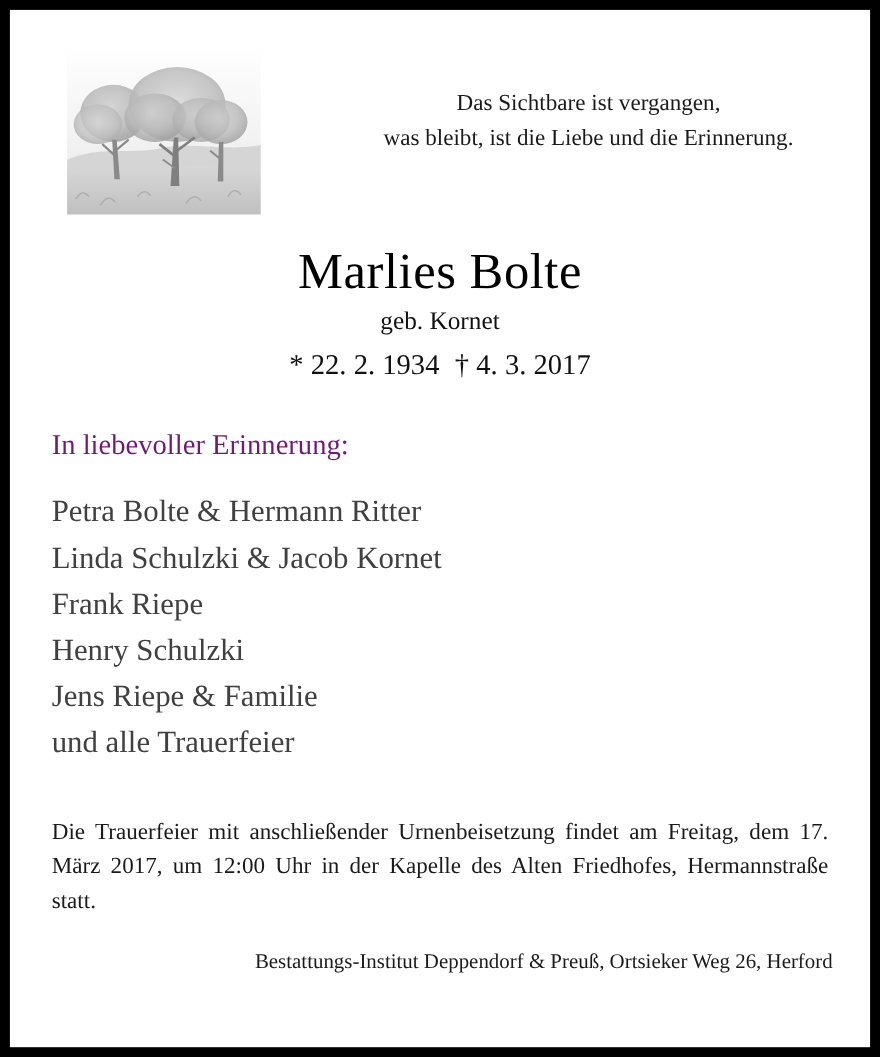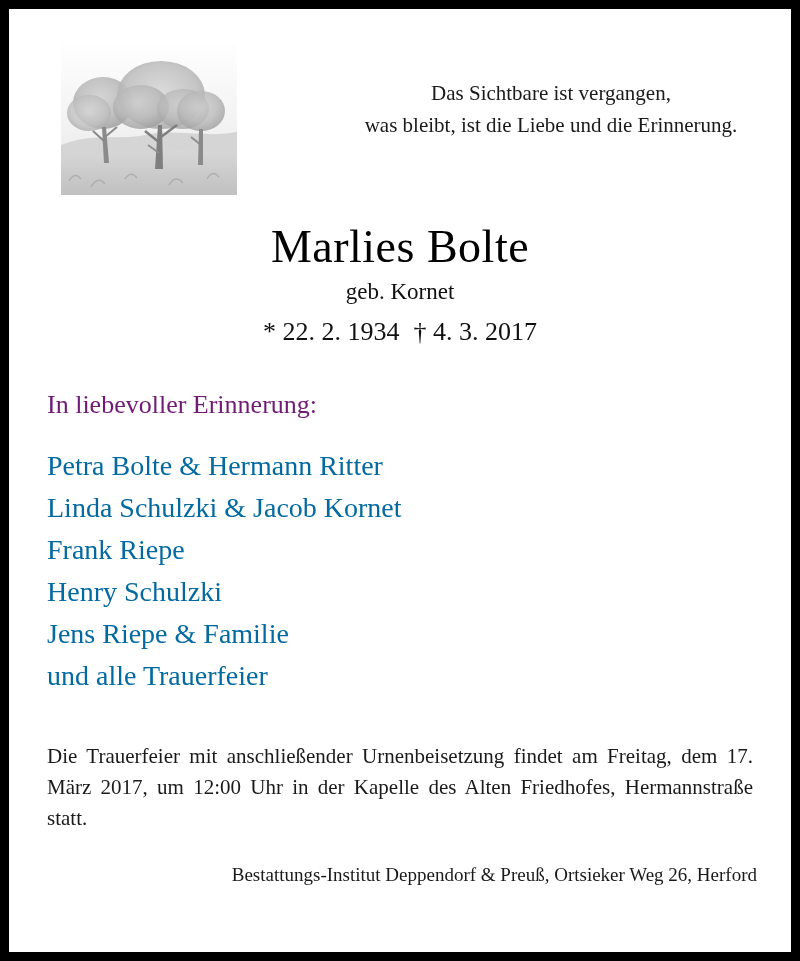--- a/index.html
+++ b/index.html
@@ -41,21 +41,21 @@
     left: 6px;
     top: 20px;
     width: 200px;
     height: 180px;
   }
   .illustration svg {
     display: block;
   }
   .motto {
     position: absolute;
-    left: 268px;
+    left: 252px;
     top: 68px;
     width: 480px;
     text-align: center;
     font-size: 21px;
     line-height: 32px;
     color: #1a1a1a;
   }
   .motto div {
     white-space: nowrap;
   }
@@ -96,21 +96,21 @@
     margin-left: 4px;
     color: #701a75;
   }
   .survivors {
     margin-top: 24px;
     margin-left: 4px;
   }
   .survivors div {
     font-size: 28px;
     line-height: 42px;
-    color: #0369a1;
+    color: #404040;
   }
 
   
   .ceremony {
     margin-top: 44px;
     margin-left: 4px;
     margin-right: 4px;
     font-size: 21px;
     line-height: 31px;
     text-align: justify;

